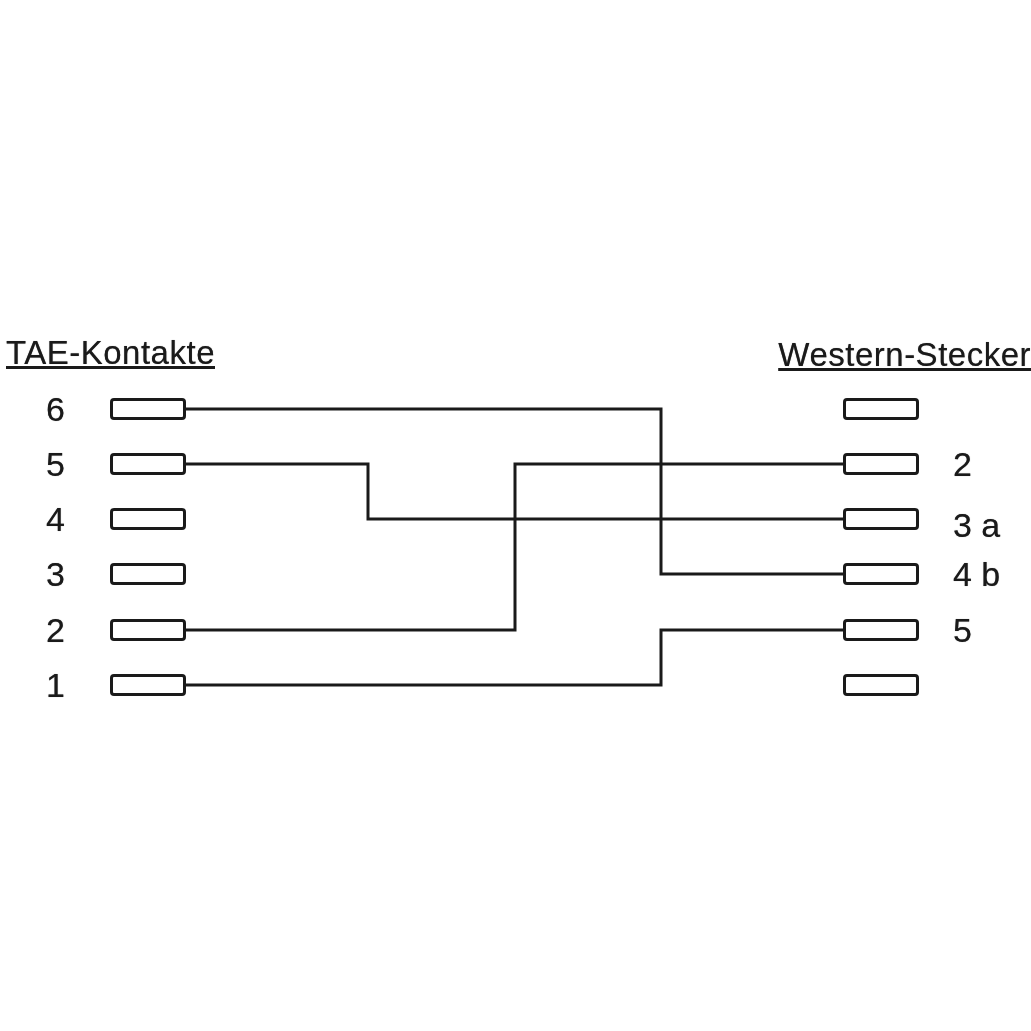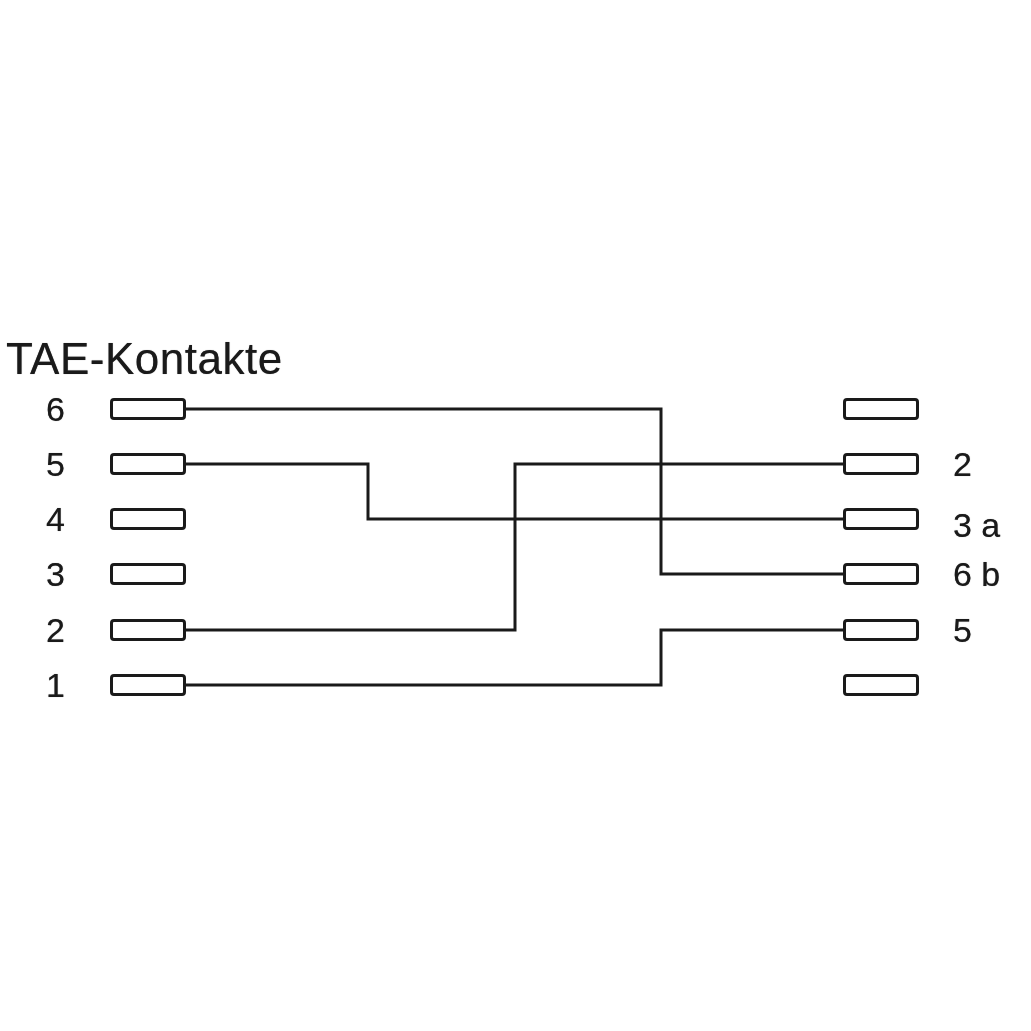--- a/index.html
+++ b/index.html
@@ -7,25 +7,26 @@
     position: relative;
     width: 1031px;
     height: 1031px;
     background: #ffffff;
     font-family: "Liberation Sans", sans-serif;
     color: #1a1a1a;
     overflow: hidden;
   }
   .title {
     position: absolute;
-    font-size: 44px;
+    font-size: 33px;
     letter-spacing: 0.5px;
     color: #1a1a1a;
     text-shadow: 0 0 0.7px rgba(0,0,0,0.65);
     white-space: nowrap;
+    text-decoration: underline;
   }
   .title.left  { left: 6px;  top: 334px; }
   .title.right { left: 760px; top: 336px; width: 271px; text-align: right; }
 
   .pin-rect {
     position: absolute;
     width: 76px;
     height: 22px;
     box-sizing: border-box;
     border: 3px solid #1a1a1a;
@@ -58,20 +59,21 @@
     stroke: #1a1a1a;
     stroke-width: 3;
   }
 </style>
 </head>
 <body>
 
 <div class="canvas">
 
   <div class="title left">TAE-Kontakte</div>
+  <div class="title right">Western-Stecker</div>
 
   <svg class="wires" viewBox="0 0 1031 1031" xmlns="http://www.w3.org/2000/svg">
     <polyline points="186,409 661,409 661,574 843,574"></polyline>
     <polyline points="186,464 368,464 368,519 843,519"></polyline>
     <polyline points="186,630 515,630 515,464 843,464"></polyline>
     <polyline points="186,685 661,685 661,630 843,630"></polyline>
   </svg>
 
   <div class="pin-label left" style="top:390px">6</div>
   <div class="pin-rect left" style="top:398px"></div>
@@ -94,21 +96,21 @@
   <div class="pin-rect right" style="top:398px"></div>
   <div class="pin-label right" style="top:390px"></div>
 
   <div class="pin-rect right" style="top:453px"></div>
   <div class="pin-label right" style="top:445px">2</div>
 
   <div class="pin-rect right" style="top:508px"></div>
   <div class="pin-label right" style="top:506px">3 a</div>
 
   <div class="pin-rect right" style="top:563px"></div>
-  <div class="pin-label right" style="top:555px">6 b</div>
+  <div class="pin-label right" style="top:555px">4 b</div>
 
   <div class="pin-rect right" style="top:619px"></div>
   <div class="pin-label right" style="top:611px">5</div>
 
   <div class="pin-rect right" style="top:674px"></div>
   <div class="pin-label right" style="top:666px"></div>
 
 </div>
 
 </body></html>

